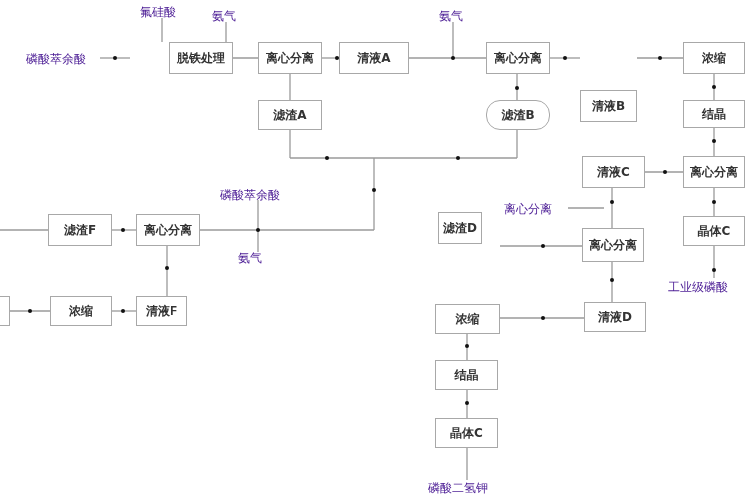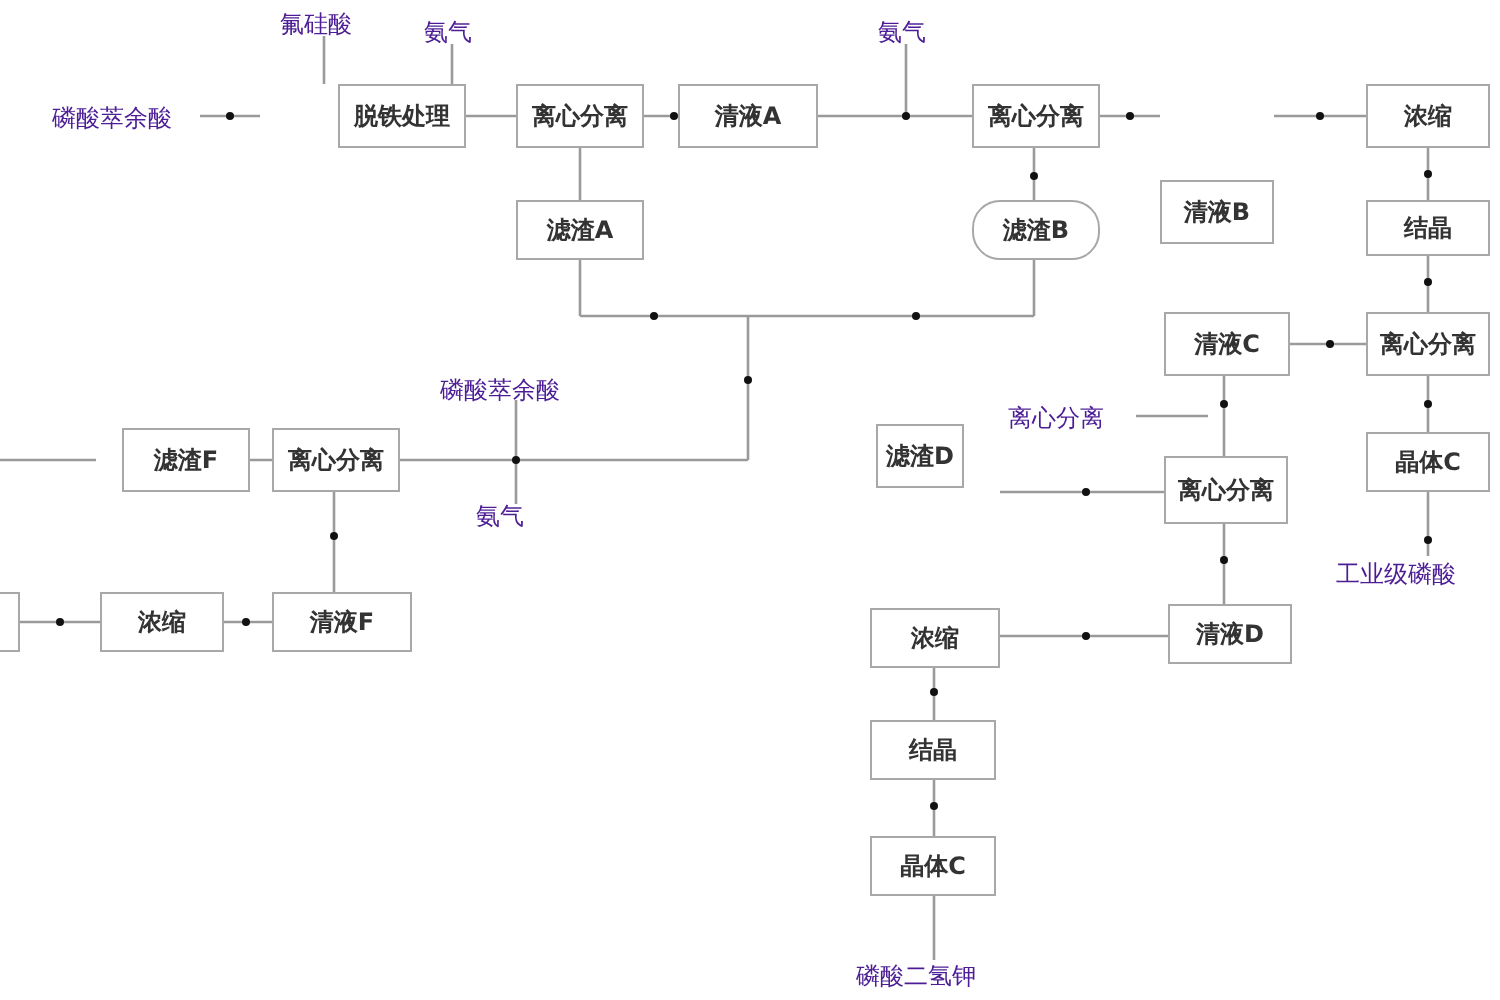--- a/index.html
+++ b/index.html
@@ -114,17 +114,17 @@
 <div class="box" style="left:438px;top:212px;width:44px;height:32px;">滤渣D</div>
 <div class="box" style="left:584px;top:302px;width:62px;height:30px;">清液D</div>
 <div class="box" style="left:435px;top:304px;width:65px;height:30px;">浓缩</div>
 <div class="box" style="left:435px;top:360px;width:63px;height:30px;">结晶</div>
 <div class="box" style="left:435px;top:418px;width:63px;height:30px;">晶体C</div>
 <div class="lbl" style="left:428px;top:480px;">磷酸二氢钾</div>
 
 <div class="lbl" style="left:220px;top:187px;">磷酸萃余酸</div>
 <div class="lbl" style="left:238px;top:250px;">氨气</div>
 <div class="box" style="left:136px;top:214px;width:64px;height:32px;">离心分离</div>
-<div class="box" style="left:48px;top:214px;width:64px;height:32px;margin-left:13px;">滤渣F</div>
+<div class="box" style="left:48px;top:214px;width:64px;height:32px;">滤渣F</div>
 
-<div class="box" style="left:136px;top:296px;width:70px;height:30px;">清液F</div>
+<div class="box" style="left:136px;top:296px;width:51px;height:30px;font-family:Liberation Mono, monospace;">清液F</div>
 <div class="box" style="left:50px;top:296px;width:62px;height:30px;">浓缩</div>
 <div class="box" style="left:-20px;top:296px;width:30px;height:30px;"></div>
 
 </body></html>

